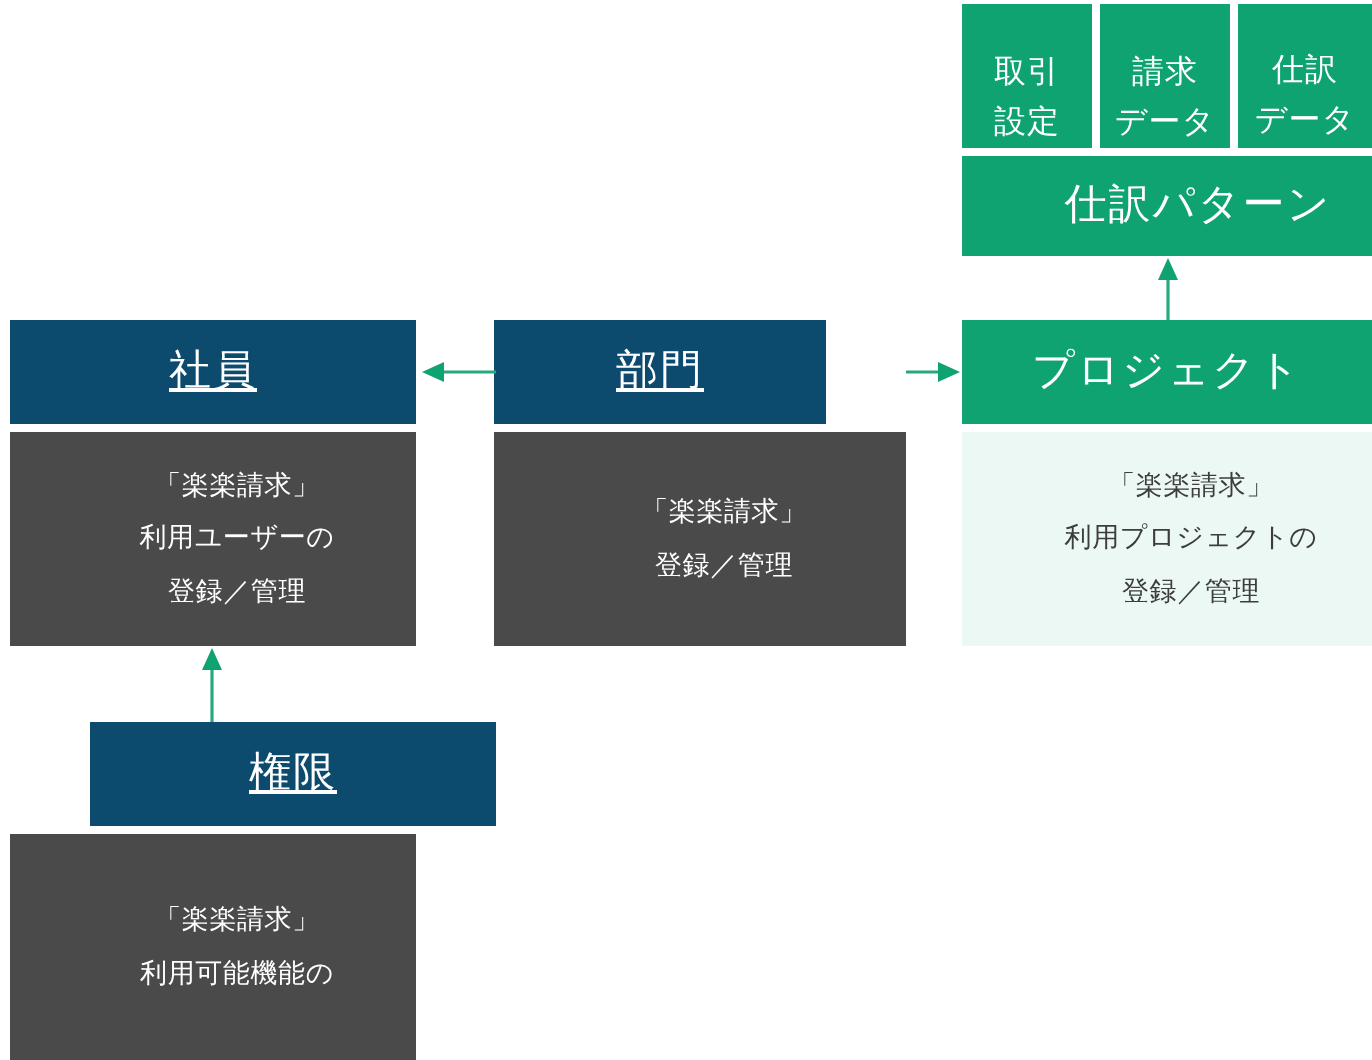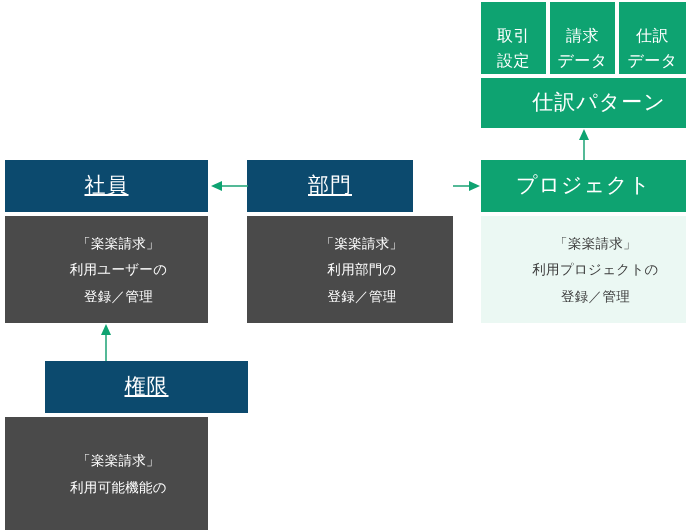--- a/index.html
+++ b/index.html
@@ -125,21 +125,20 @@
       <span>登録／管理</span>
     </span>
   </div>
 
   <div class="node header-dark title-lg" style="left:247px; top:160px; width:166px; height:52px;">
     <span>部門</span>
   </div>
   <div class="node body-dark desc" style="left:247px; top:216px; width:206px; height:107px;">
     <span class="lines">
       <span>「楽楽請求」</span>
-      <span>利用部門の</span>
       <span>登録／管理</span>
     </span>
   </div>
 
   <svg class="connector" style="left:208px; top:176px;" width="40" height="20" viewBox="0 0 40 20">
     <line x1="40" y1="10" x2="13" y2="10" stroke="#2aa87d" stroke-width="1.6"></line>
     <polygon points="3,10 14,5 14,15" fill="#0ea371"></polygon>
   </svg>
 
   <svg class="connector" style="left:453px; top:176px;" width="29" height="20" viewBox="0 0 29 20">

